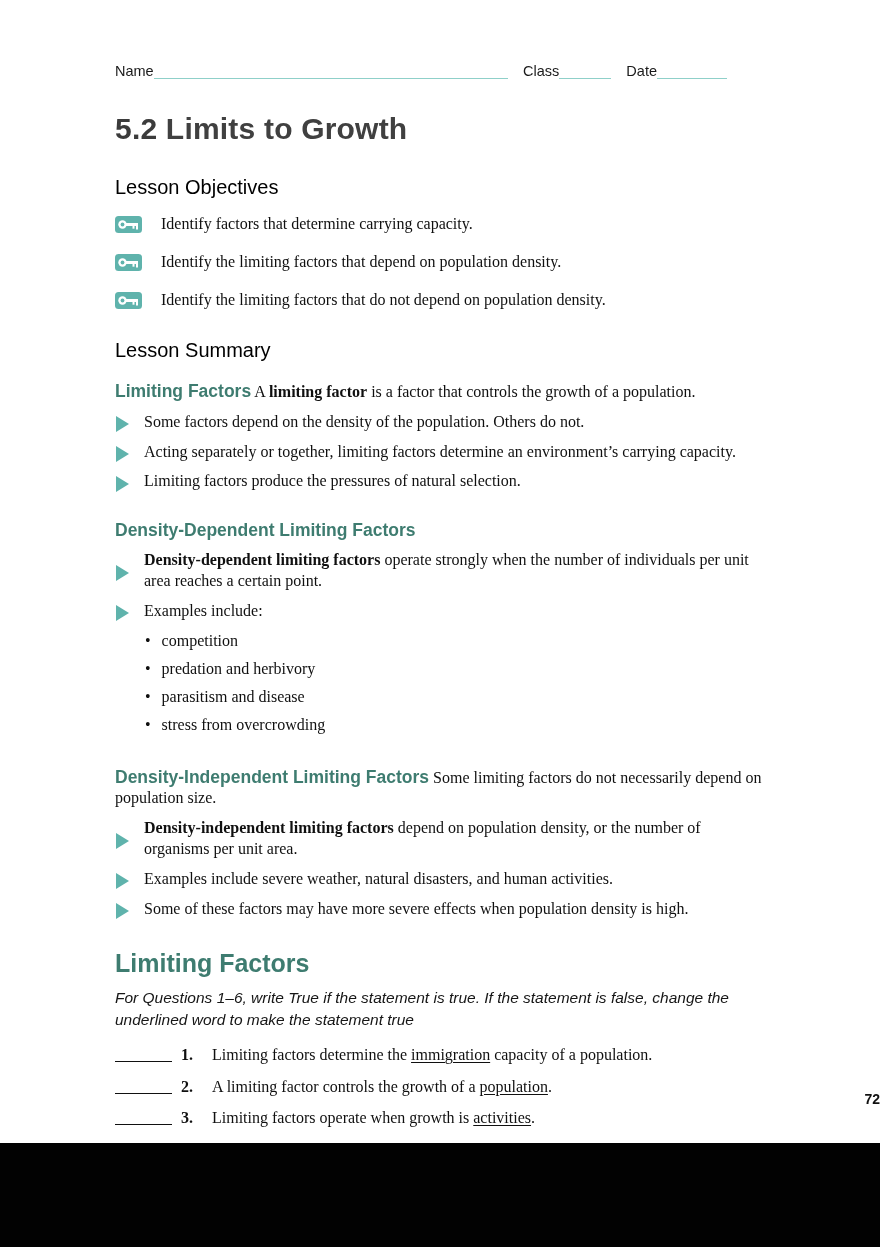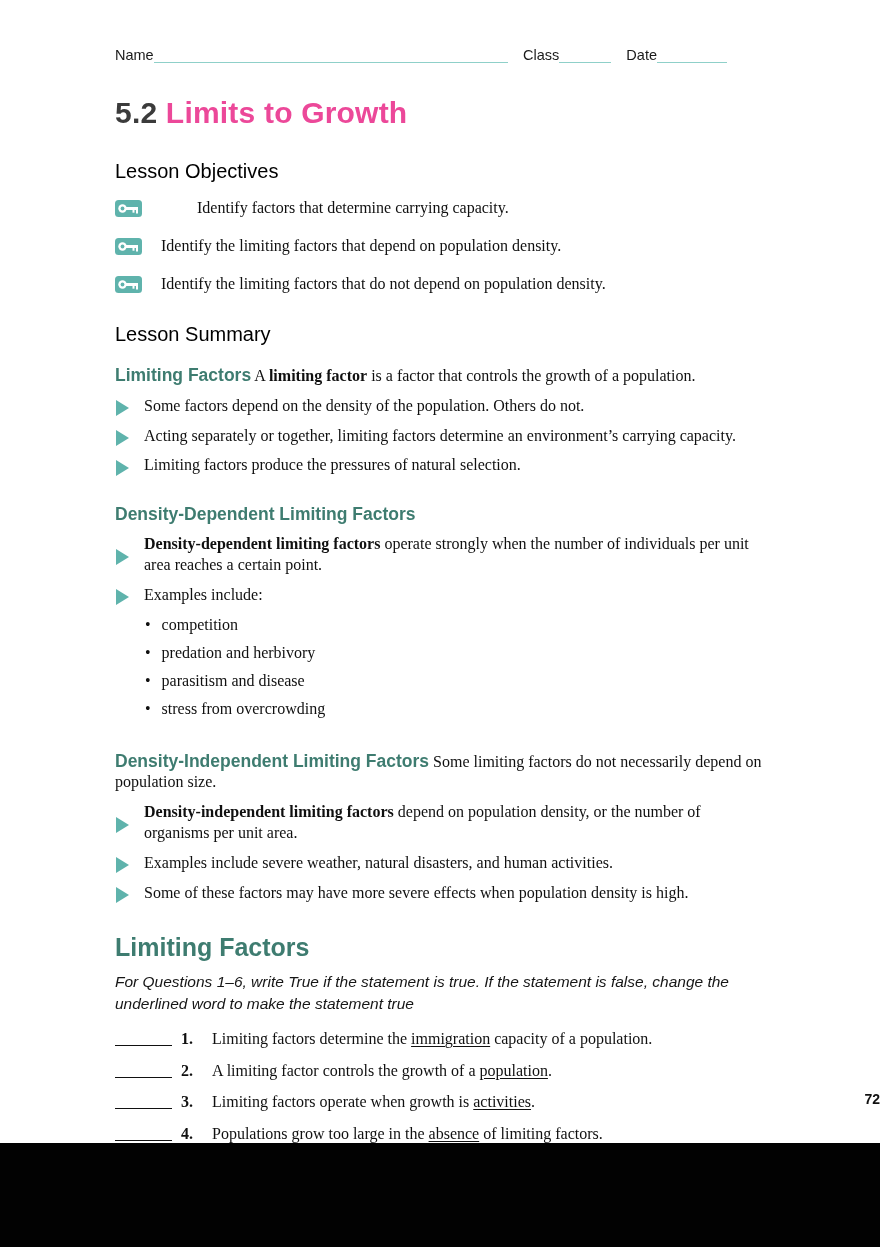--- a/index.html
+++ b/index.html
@@ -4,31 +4,31 @@
 <style>
   * { margin:0; padding:0; box-sizing:border-box; }
   html,body { background:#ffffff; }
   body {
     width:880px; height:1247px; position:relative; overflow:hidden;
     font-family:"Liberation Serif", serif; color:#101010;
   }
   .content { padding:45px 115px 0 115px; }
 
   
-  .header { display:flex; align-items:flex-end; width:612px; font-family:"Liberation Sans", sans-serif; font-size:14.5px; color:#1a1a1a; }
+  .header { display:flex; align-items:flex-end; width:612px; font-family:"Liberation Sans", sans-serif; font-size:14.5px; color:#1a1a1a;margin-top:16px; }
   .hline { border-bottom:1.5px solid #8fd0c9; height:18px; display:inline-block; }
   .hline.name { flex:1 1 auto; }
   .hline.class { width:52px; }
   .hline.date { width:70px; }
   .hgap { width:15px; }
 
   
   .title { margin-top:33px; font-family:"Liberation Sans", sans-serif; font-weight:bold; font-size:30px; letter-spacing:0.2px; }
   .title .num { color:#3b3b3b; }
-  .title .txt { color:#ec4899; }
+  .title .txt { color:#404040; }
 
   
   .section-h { margin-top:30px; font-family:"Liberation Sans", sans-serif; font-weight:400; font-size:20px; color:#000000; }
 
   
   .obj-row { display:flex; align-items:flex-start; margin-top:16px; }
   .key-ic { flex:0 0 auto; margin:1px 19px 0 0; }
   .obj-text { font-size:16px; }
 
   
@@ -81,21 +81,21 @@
       <span class="hline date"></span>
   </div>
 
   <div class="title">
     <span class="num">5.2</span>
     <span class="txt">Limits to Growth</span>
   </div>
 
   <div class="section-h">Lesson Objectives</div>
 
-  <div class="obj-row" style="margin-top:16px;gap:36px;">
+  <div class="obj-row" style="margin-top:16px;">
     <span class="key-ic">
       <svg width="27" height="17" viewBox="0 0 27 17">
           <rect width="27" height="17" rx="3.5" fill="#5fb3ac"></rect>
           <circle cx="7.5" cy="8.5" r="4.2" fill="#ffffff"></circle>
           <circle cx="7.5" cy="8.5" r="1.9" fill="#5fb3ac"></circle>
           <rect x="10.5" y="7" width="12.5" height="3" fill="#ffffff"></rect>
           <rect x="17.5" y="9.5" width="2" height="3.2" fill="#ffffff"></rect>
           <rect x="21" y="9.5" width="2" height="4" fill="#ffffff"></rect>
         </svg>
     </span>

